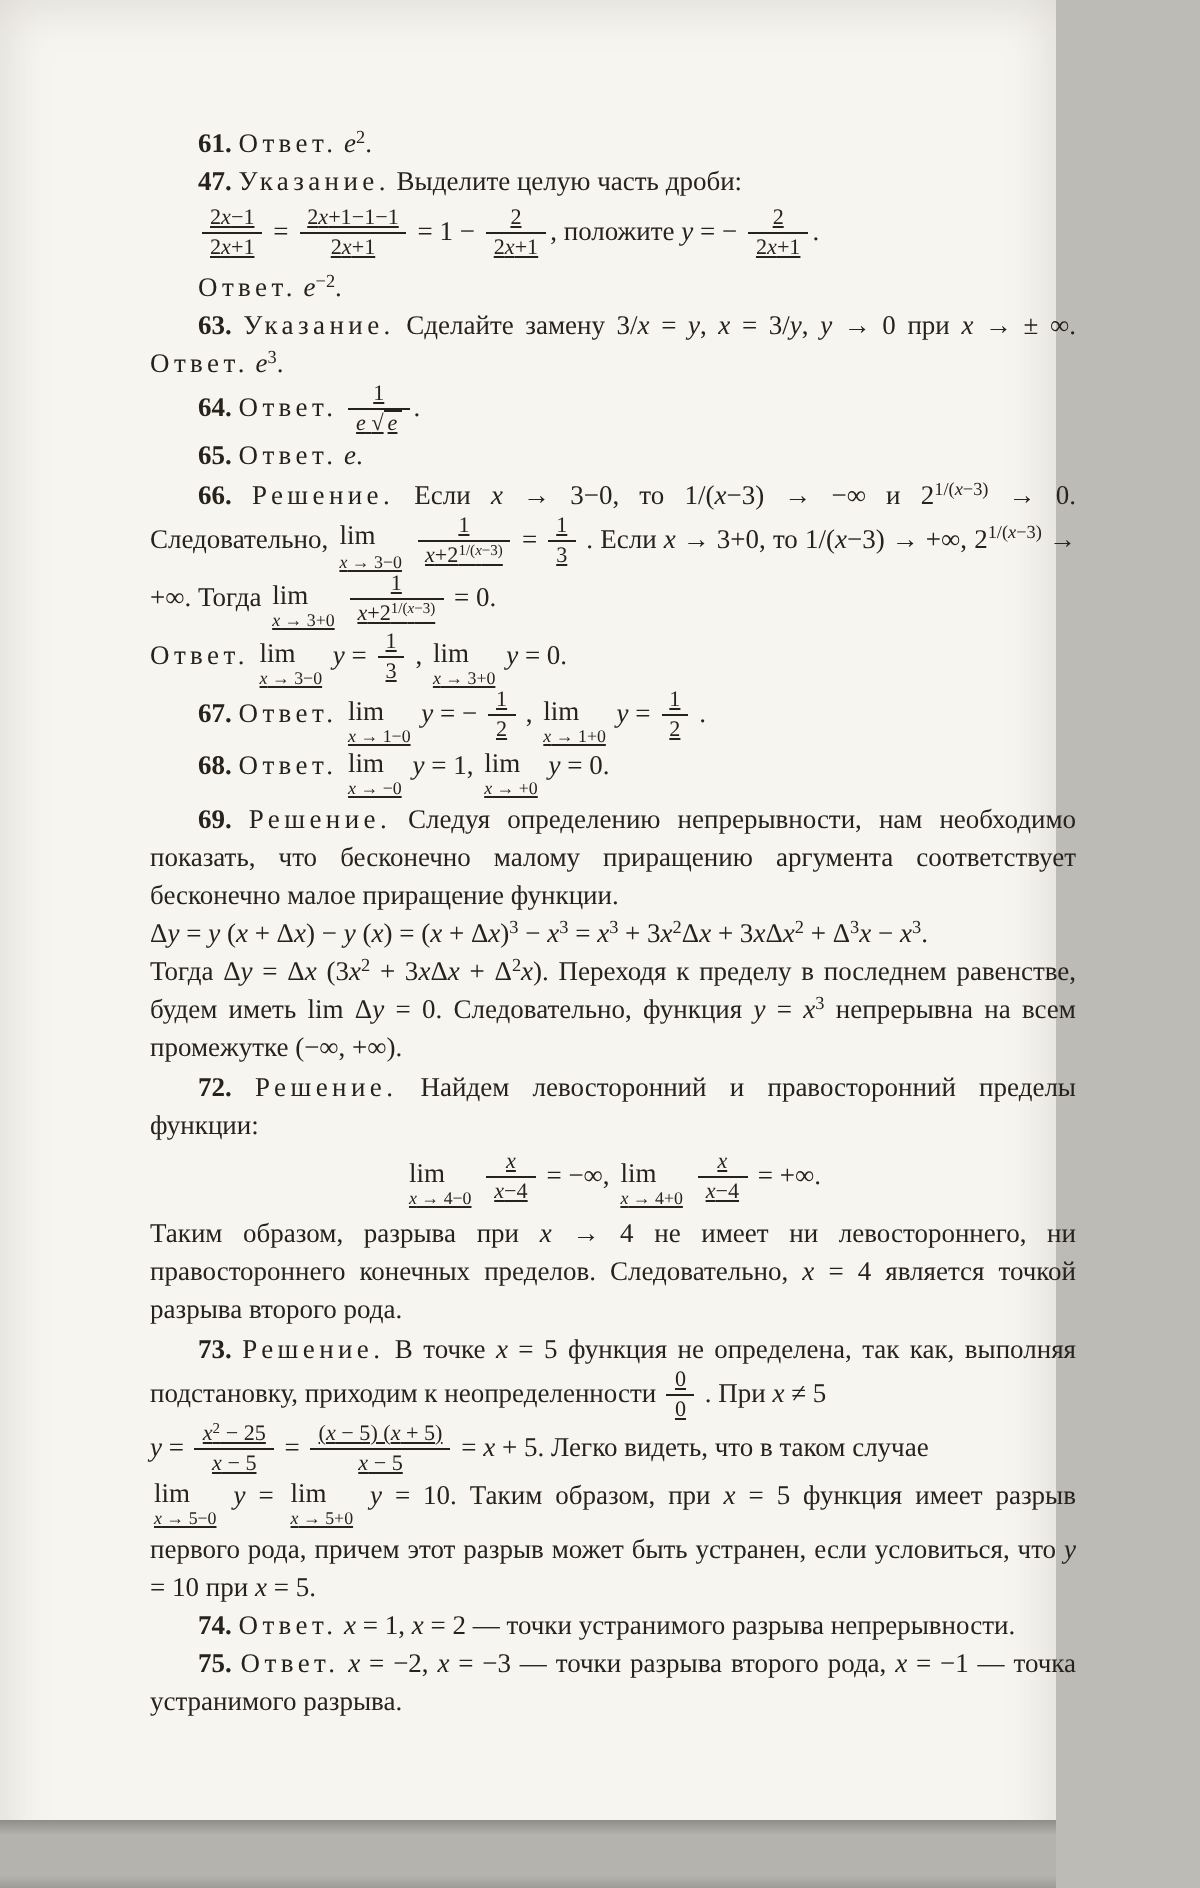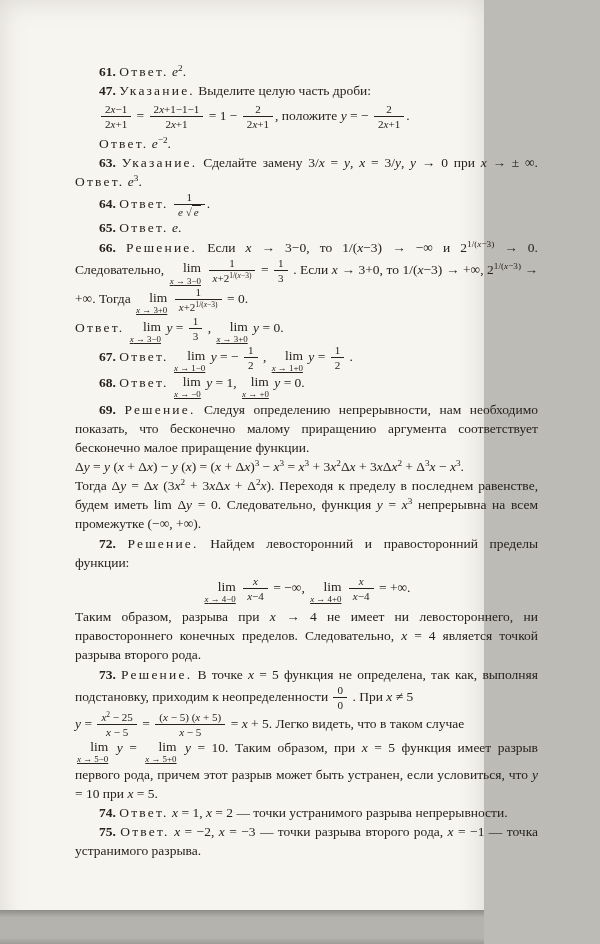--- a/index.html
+++ b/index.html
@@ -2,21 +2,21 @@
 <html style="--paper: #f7f5f0; --ink: #27221a;"><head>
 <meta charset="utf-8">
 <style>
   html,body{margin:0;padding:0;}
   body{
     width:600px;height:944px;overflow:hidden;
     background:#bdbbb6;
     font-family:"Liberation Serif","DejaVu Serif",serif;
   }
   .page{
-    position:relative;width:484px;height:944px;
+    position:relative;width:528px;height:944px;
     background:var(--paper,#f7f5f0);
     box-shadow:inset 0 0 26px rgba(110,105,95,0.22);
   }
   .bottom-edge{
     position:absolute;left:0;bottom:0;width:100%;height:34px;
     background:linear-gradient(#8f8d87, #b5b3ae 22%, #b5b3ae 82%, #9d9b95);
   }
   .content{
     position:absolute;left:75px;top:62px;width:463px;
     font-size:13.5px;line-height:1.42;
@@ -26,26 +26,26 @@
   .para{margin:0;}
   .para.indent{text-indent:24px;}
   .para.eq{text-align:left;text-indent:24px;margin:3px 0;}
   .para.eq.eq-center{text-align:center;text-indent:0;}
   .bold{font-weight:700;}
   .spaced{letter-spacing:2.2px;}
   .mi{font-style:italic;}
   .msup{font-size:0.68em;line-height:0;vertical-align:0.5em;}
   .frac{
     display:inline-block;vertical-align:middle;text-align:center;
-    margin:0 2px;text-indent:0;font-size:0.82em;line-height:1.1;
+    margin:0 2px;text-indent:0;font-size:0.82em;line-height:1.1;text-decoration:underline;
   }
   .frac .num{display:block;padding:0 4px 1px;border-bottom:1px solid currentColor;}
   .frac .den{display:block;padding:1px 4px 0;}
   .lim{
-    display:inline-block;text-align:right;vertical-align:-0.75em;
+    display:inline-block;text-align:left;vertical-align:-0.75em;
     line-height:1;text-indent:0;margin:0 2px;
   }
   .lim .limword{display:block;line-height:1.05;}
   .lim .limsub{display:block;font-size:0.66em;line-height:1.15;white-space:nowrap;text-decoration:underline;}
   .sqrt{white-space:nowrap;}
   .sqrt .radicand{border-top:1px solid currentColor;font-style:italic;padding:0 2px;}
 </style>
 </head>
 <body>
 

